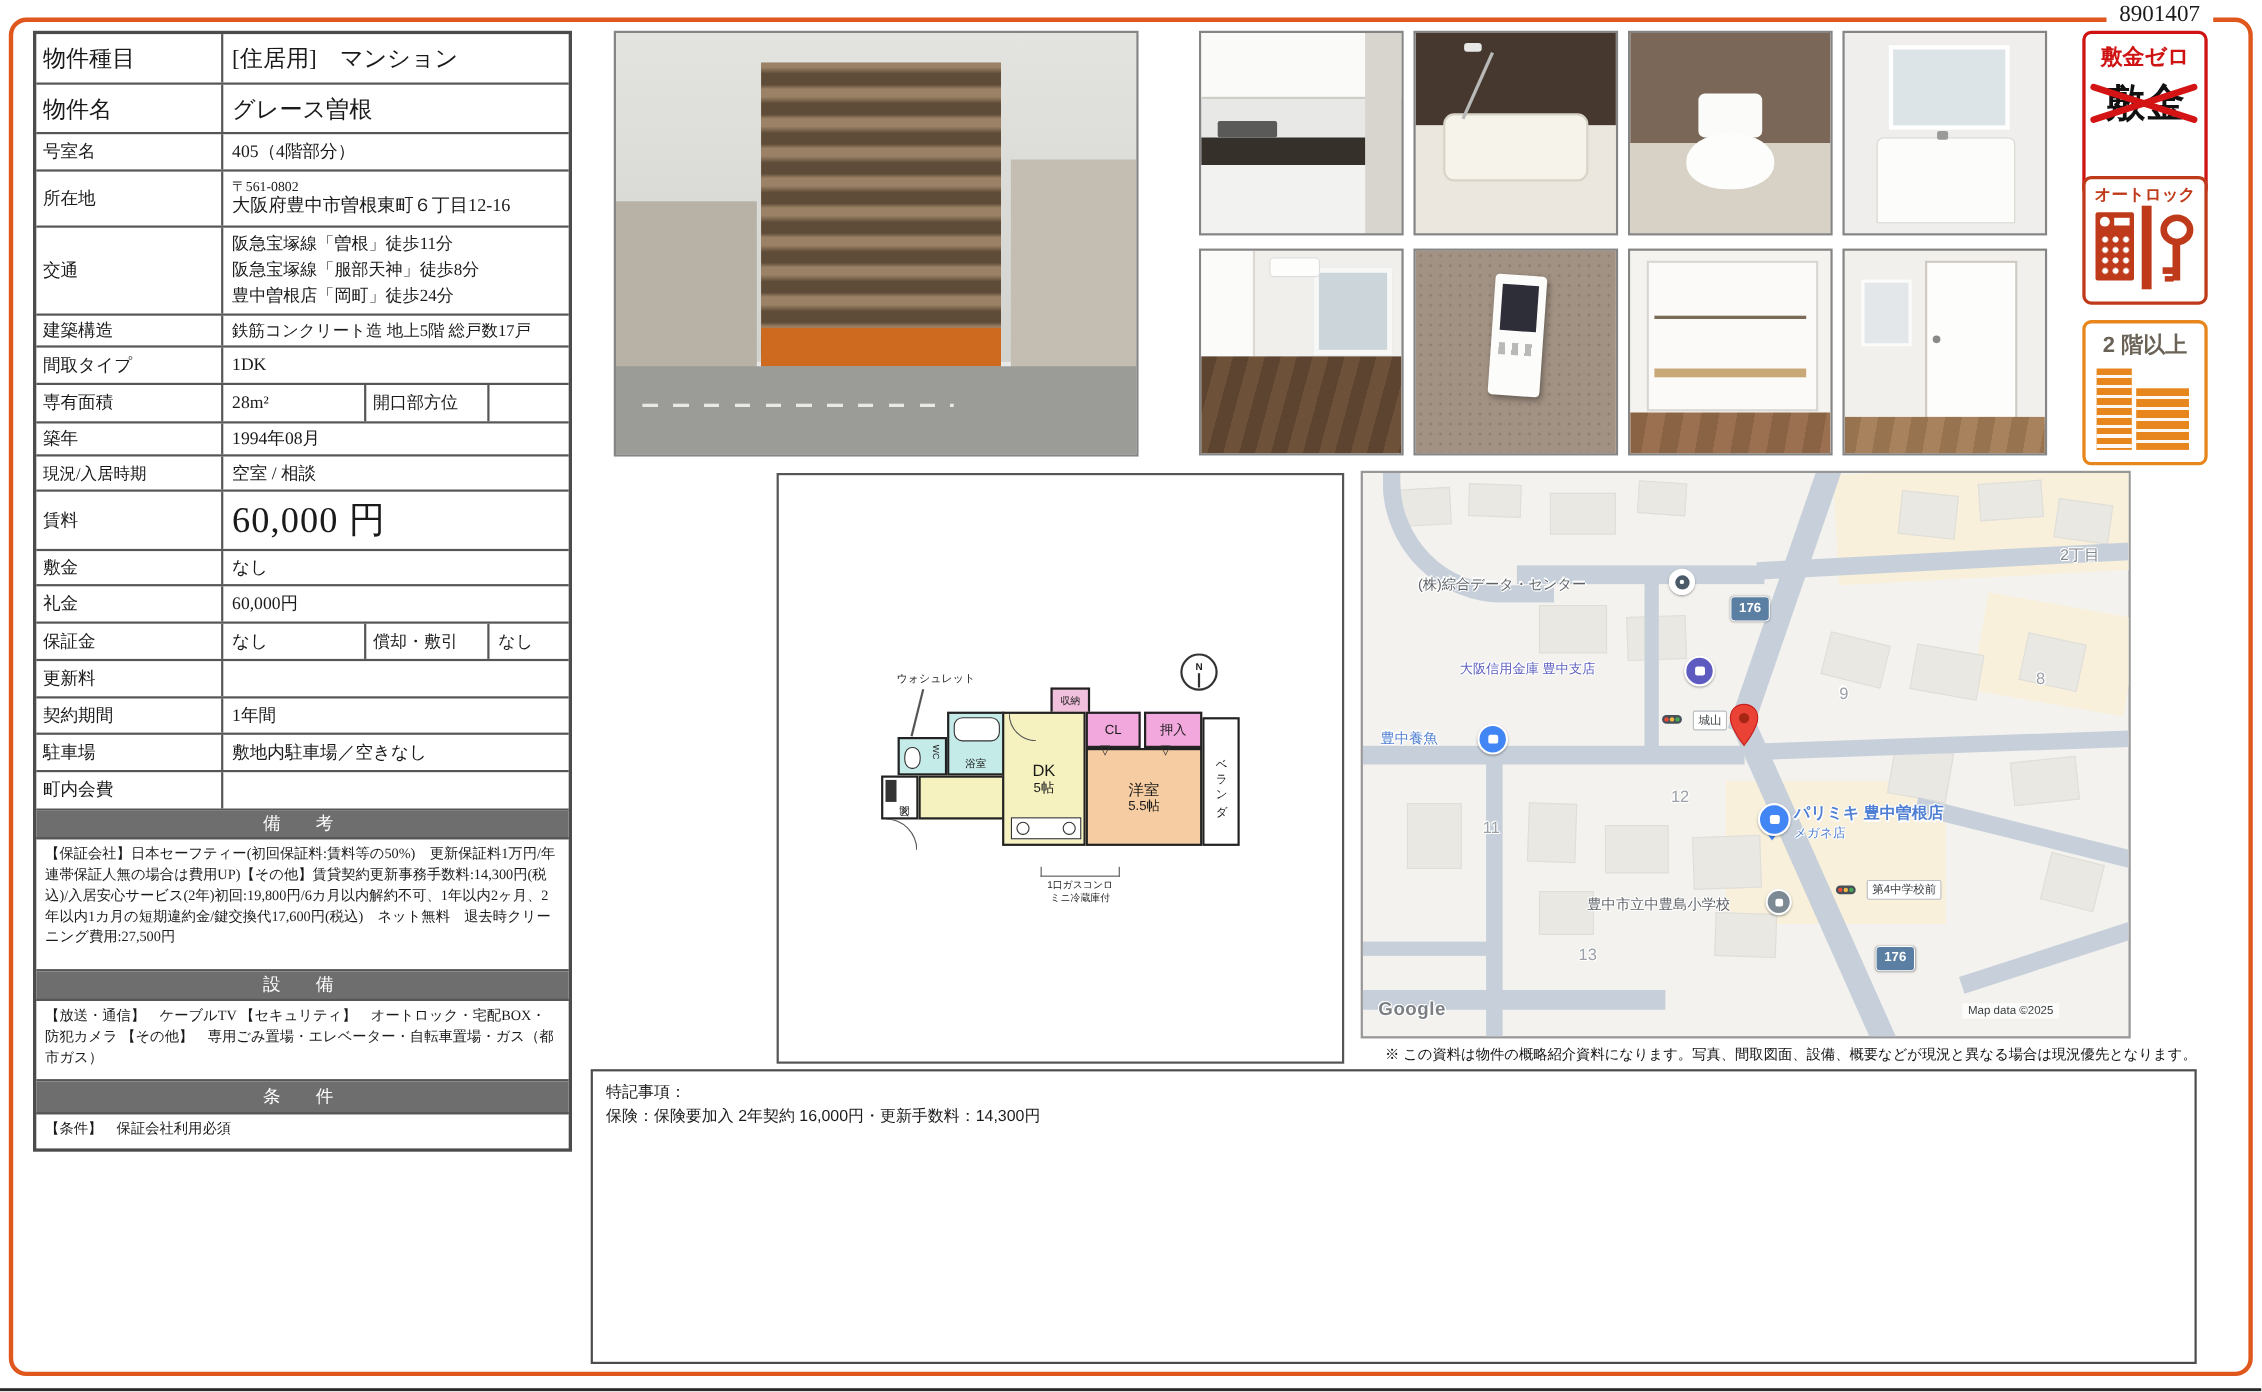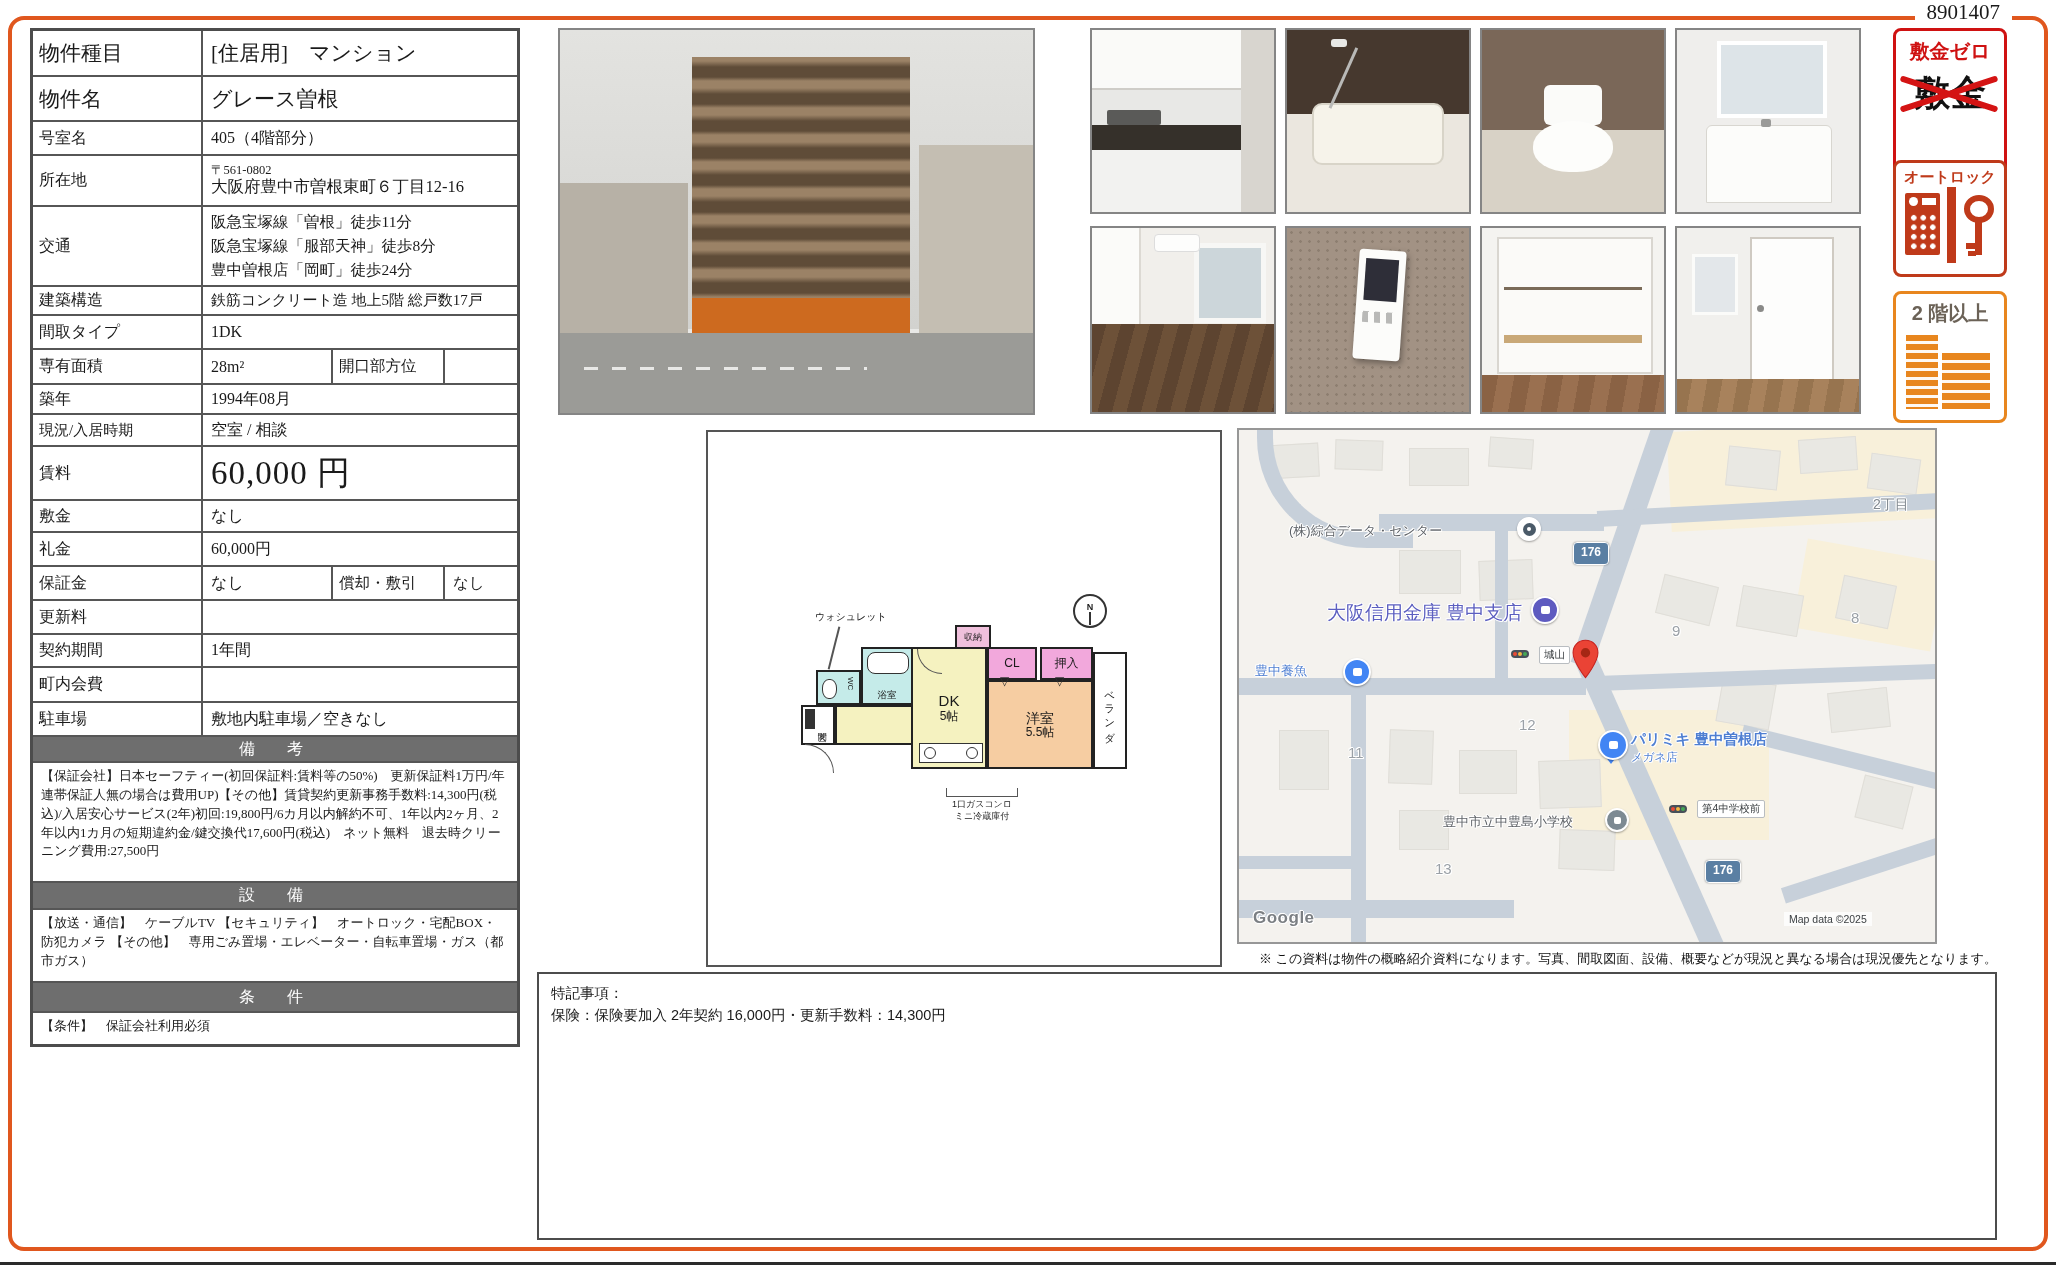--- a/index.html
+++ b/index.html
@@ -43,21 +43,21 @@
   .fsmall{font-size:9px;}
 
   
   .mapbox{position:absolute;left:1237px;top:428px;width:700px;height:516px;border:2px solid #979797;background:#f4f2ee;overflow:hidden;box-sizing:border-box;font-family:"Liberation Sans",sans-serif;}
   .yz{position:absolute;background:#f8f0da;}
   .bldg{position:absolute;background:#e9e8e3;border:1px solid #e0ded8;box-sizing:border-box;}
   .road{position:absolute;background:#c7d0da;}
   .mlabel{position:absolute;white-space:nowrap;text-shadow:1px 0 0 #fff,-1px 0 0 #fff,0 1px 0 #fff,0 -1px 0 #fff,1px 1px 0 #fff,-1px -1px 0 #fff;}
   .gray-poi{color:#5f6368;font-size:13px;}
   .blue-poi{color:#4f7fd2;font-size:13px;}
-  .bank-poi{color:#5c5fc0;font-size:19px;}
+  .bank-poi{color:#5c5fc0;font-size:12px;}
   .blocknum{color:#9aa0a6;font-size:15px;}
   .busbox{position:absolute;background:#fff;border:1px solid #b9bdc1;border-radius:2px;font-size:10.5px;color:#3c4043;padding:1px 4px;white-space:nowrap;}
   .route{position:absolute;width:34px;height:21px;background:#5a7fa3;border:1.5px solid #fff;border-radius:4px;color:#fff;font-weight:bold;font-size:12px;line-height:18px;text-align:center;box-shadow:0 0 2px rgba(0,0,0,.4);}
   .tlight{position:absolute;background:#475059;border-radius:4px;padding:2px 2px;display:flex;gap:1px;}
   .td{width:4px;height:4px;border-radius:50%;display:block;}
   .cpin{position:absolute;border-radius:50%;border:2px solid #fff;box-shadow:0 1px 2px rgba(0,0,0,.35);display:flex;align-items:center;justify-content:center;}
   .cpin .wsq{width:9px;height:8px;background:#fff;border-radius:2px;display:block;}
 
   .note{position:absolute;top:950px;right:59px;font-family:"Liberation Sans",sans-serif;font-size:13px;color:#111;}
   .special{position:absolute;left:537px;top:972px;width:1460px;height:268px;border:2.5px solid #4c4c4c;box-sizing:border-box;background:#fff;padding:8px 12px;font-family:"Liberation Sans",sans-serif;font-size:14.5px;line-height:1.55;}
@@ -138,27 +138,27 @@
       <div class="cv2">なし</div>
     </div>
     <div class="prow" style="height:34px">
       <div class="cl">更新料</div>
       <div class="cv"></div>
     </div>
     <div class="prow" style="height:33px">
       <div class="cl">契約期間</div>
       <div class="cv">1年間</div>
     </div>
+    <div class="prow" style="height:34px">
+      <div class="cl">駐車場</div>
+      <div class="cv">敷地内駐車場／空きなし</div>
+    </div>
     <div class="prow" style="height:35px">
       <div class="cl">町内会費</div>
       <div class="cv"></div>
-    </div>
-    <div class="prow" style="height:34px">
-      <div class="cl">駐車場</div>
-      <div class="cv">敷地内駐車場／空きなし</div>
     </div>
     <div class="pbar">備　考</div>
     <div class="ptext" style="height:120px">【保証会社】日本セーフティー(初回保証料:賃料等の50%)　更新保証料1万円/年 連帯保証人無の場合は費用UP)【その他】賃貸契約更新事務手数料:14,300円(税込)/入居安心サービス(2年)初回:19,800円/6カ月以内解約不可、1年以内2ヶ月、2年以内1カ月の短期違約金/鍵交換代17,600円(税込)　ネット無料　退去時クリーニング費用:27,500円</div>
     <div class="pbar" style="height:27px">設　備</div>
     <div class="ptext" style="height:73px">【放送・通信】　ケーブルTV 【セキュリティ】　オートロック・宅配BOX・防犯カメラ 【その他】　専用ごみ置場・エレベーター・自転車置場・ガス（都市ガス）</div>
     <div class="pbar" style="height:30px">条　件</div>
     <div class="ptext nobb" style="height:31px">【条件】　保証会社利用必須</div>
   </div>
 
   <div class="photo" style="left:558px;top:28px;width:477px;height:387px">

